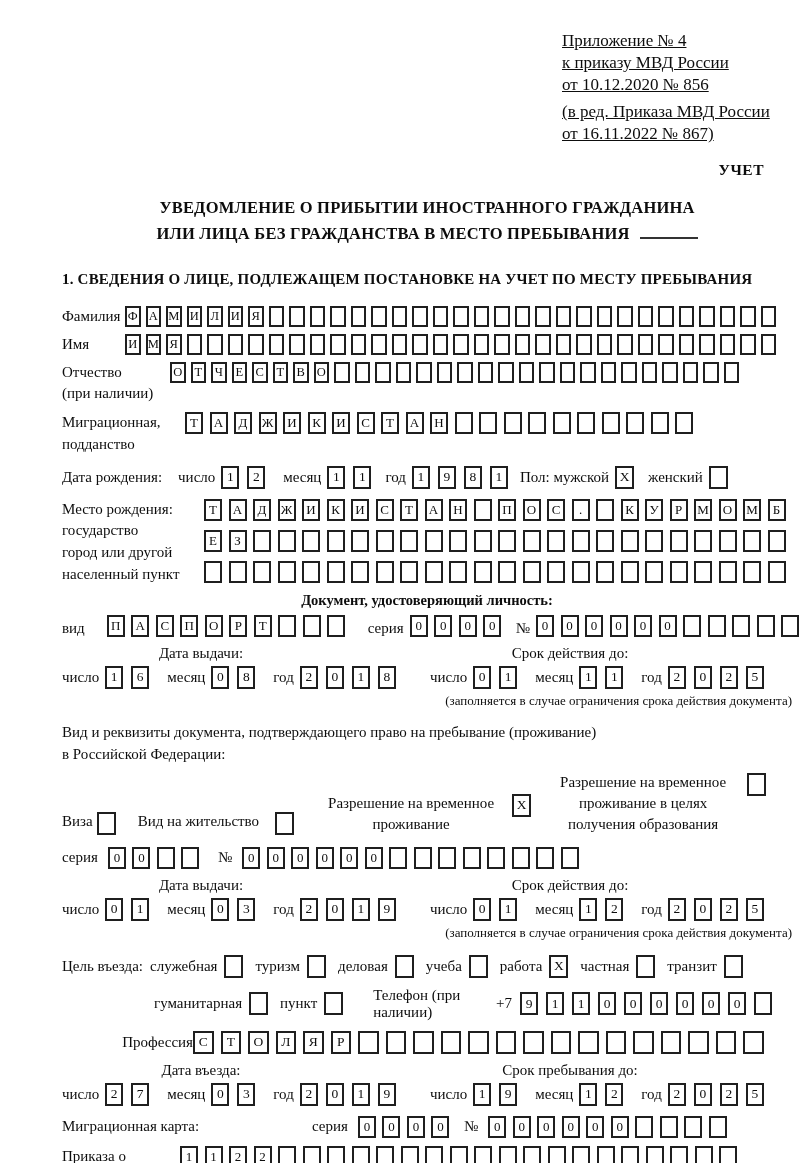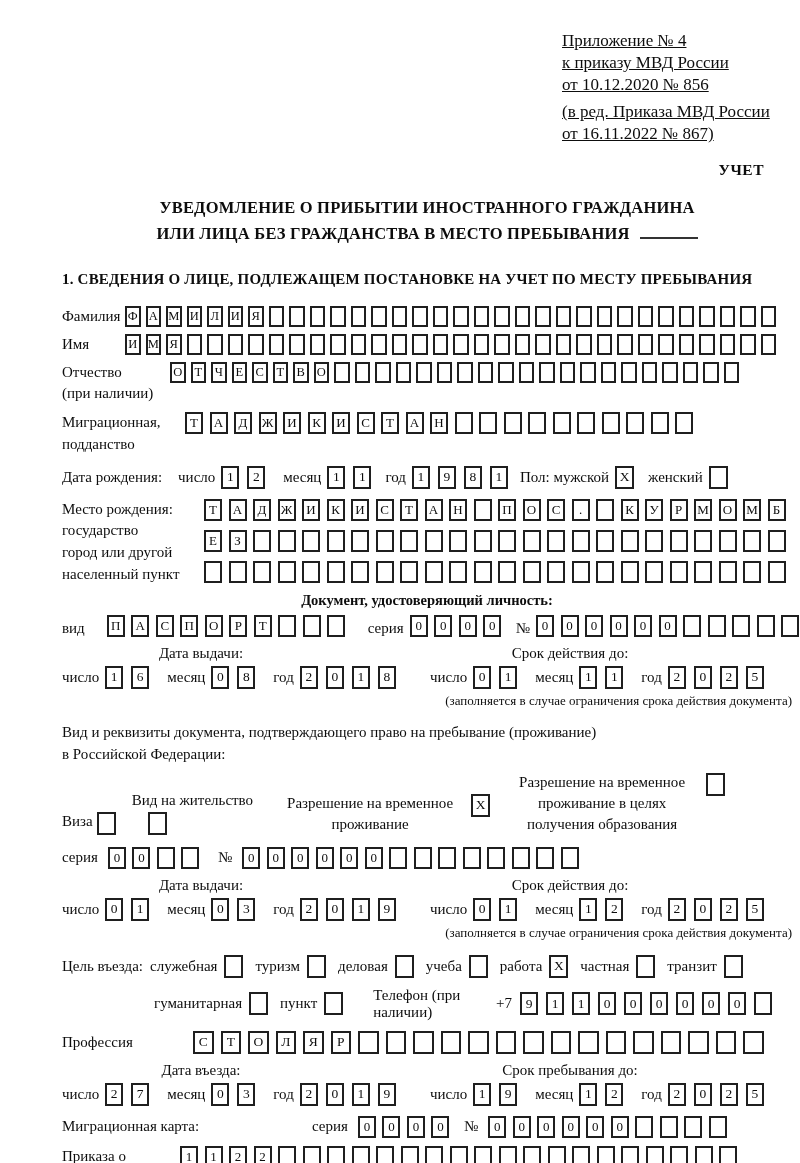--- a/index.html
+++ b/index.html
@@ -461,21 +461,21 @@
     <div>в Российской Федерации:</div>
   </div>
 
   <div class="opts">
     <div class="opt">
       <span class="olbl">Виза</span>
       <span class="boxes cb" style="margin-left:4px;">
           <span class="cell"></span>
         </span>
     </div>
-    <div class="opt" style="margin-left:16px;flex-direction:column;">
+    <div class="opt" style="margin-left:22px;">
       <span class="olbl">Вид на жительство</span>
       <span class="boxes cb" style="margin-left:16px;">
           <span class="cell"></span>
         </span>
     </div>
     <div class="opt" style="margin-left:26px;">
       <span class="olbl ctrlbl w175">Разрешение на временное проживание</span>
       <span class="boxes cb">
           <span class="cell">X</span>
         </span>
@@ -615,21 +615,21 @@
           <span class="cell">0</span>
           <span class="cell">0</span>
           <span class="cell">0</span>
           <span class="cell">0</span>
           <span class="cell">0</span>
           <span class="cell"></span>
         </span>
     </span>
   </div>
 
-  <div class="row" style="align-items:center;margin-top:10px;">
+  <div class="row" style="align-items:center;margin-top:10px;text-align:right;">
     <div class="lbl" style="width:131px;">Профессия</div>
     <div class="boxes lg">
         <span class="cell">С</span>
         <span class="cell">Т</span>
         <span class="cell">О</span>
         <span class="cell">Л</span>
         <span class="cell">Я</span>
         <span class="cell">Р</span>
         <span class="cell"></span>
         <span class="cell"></span>

